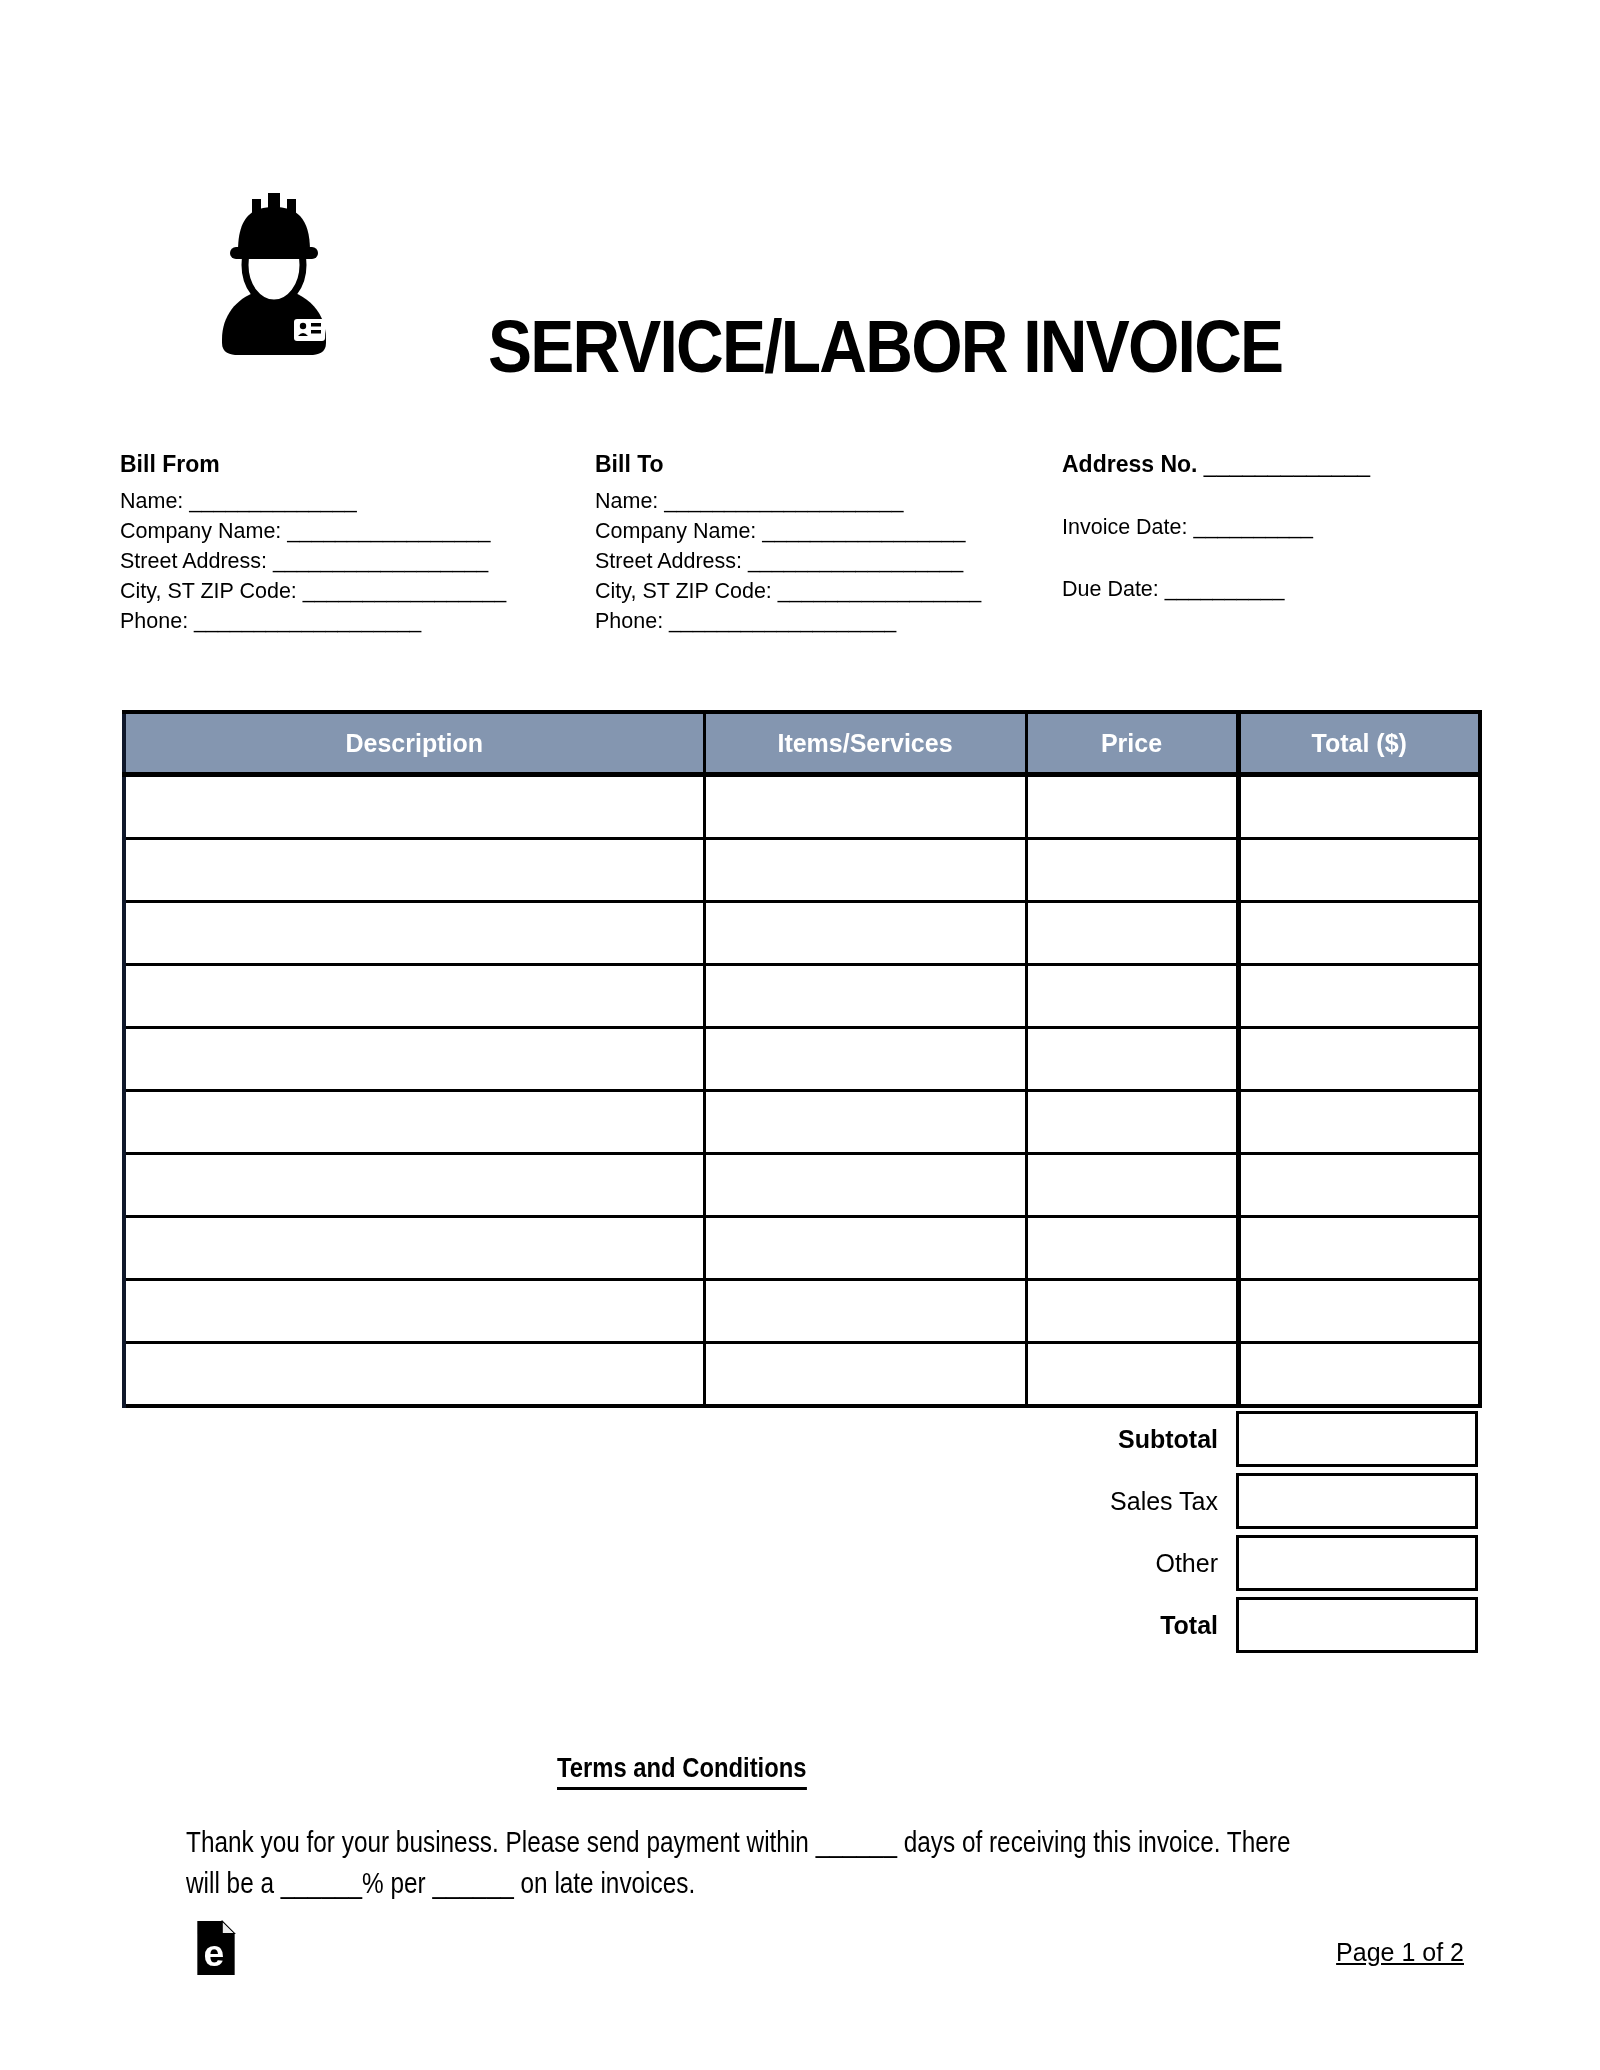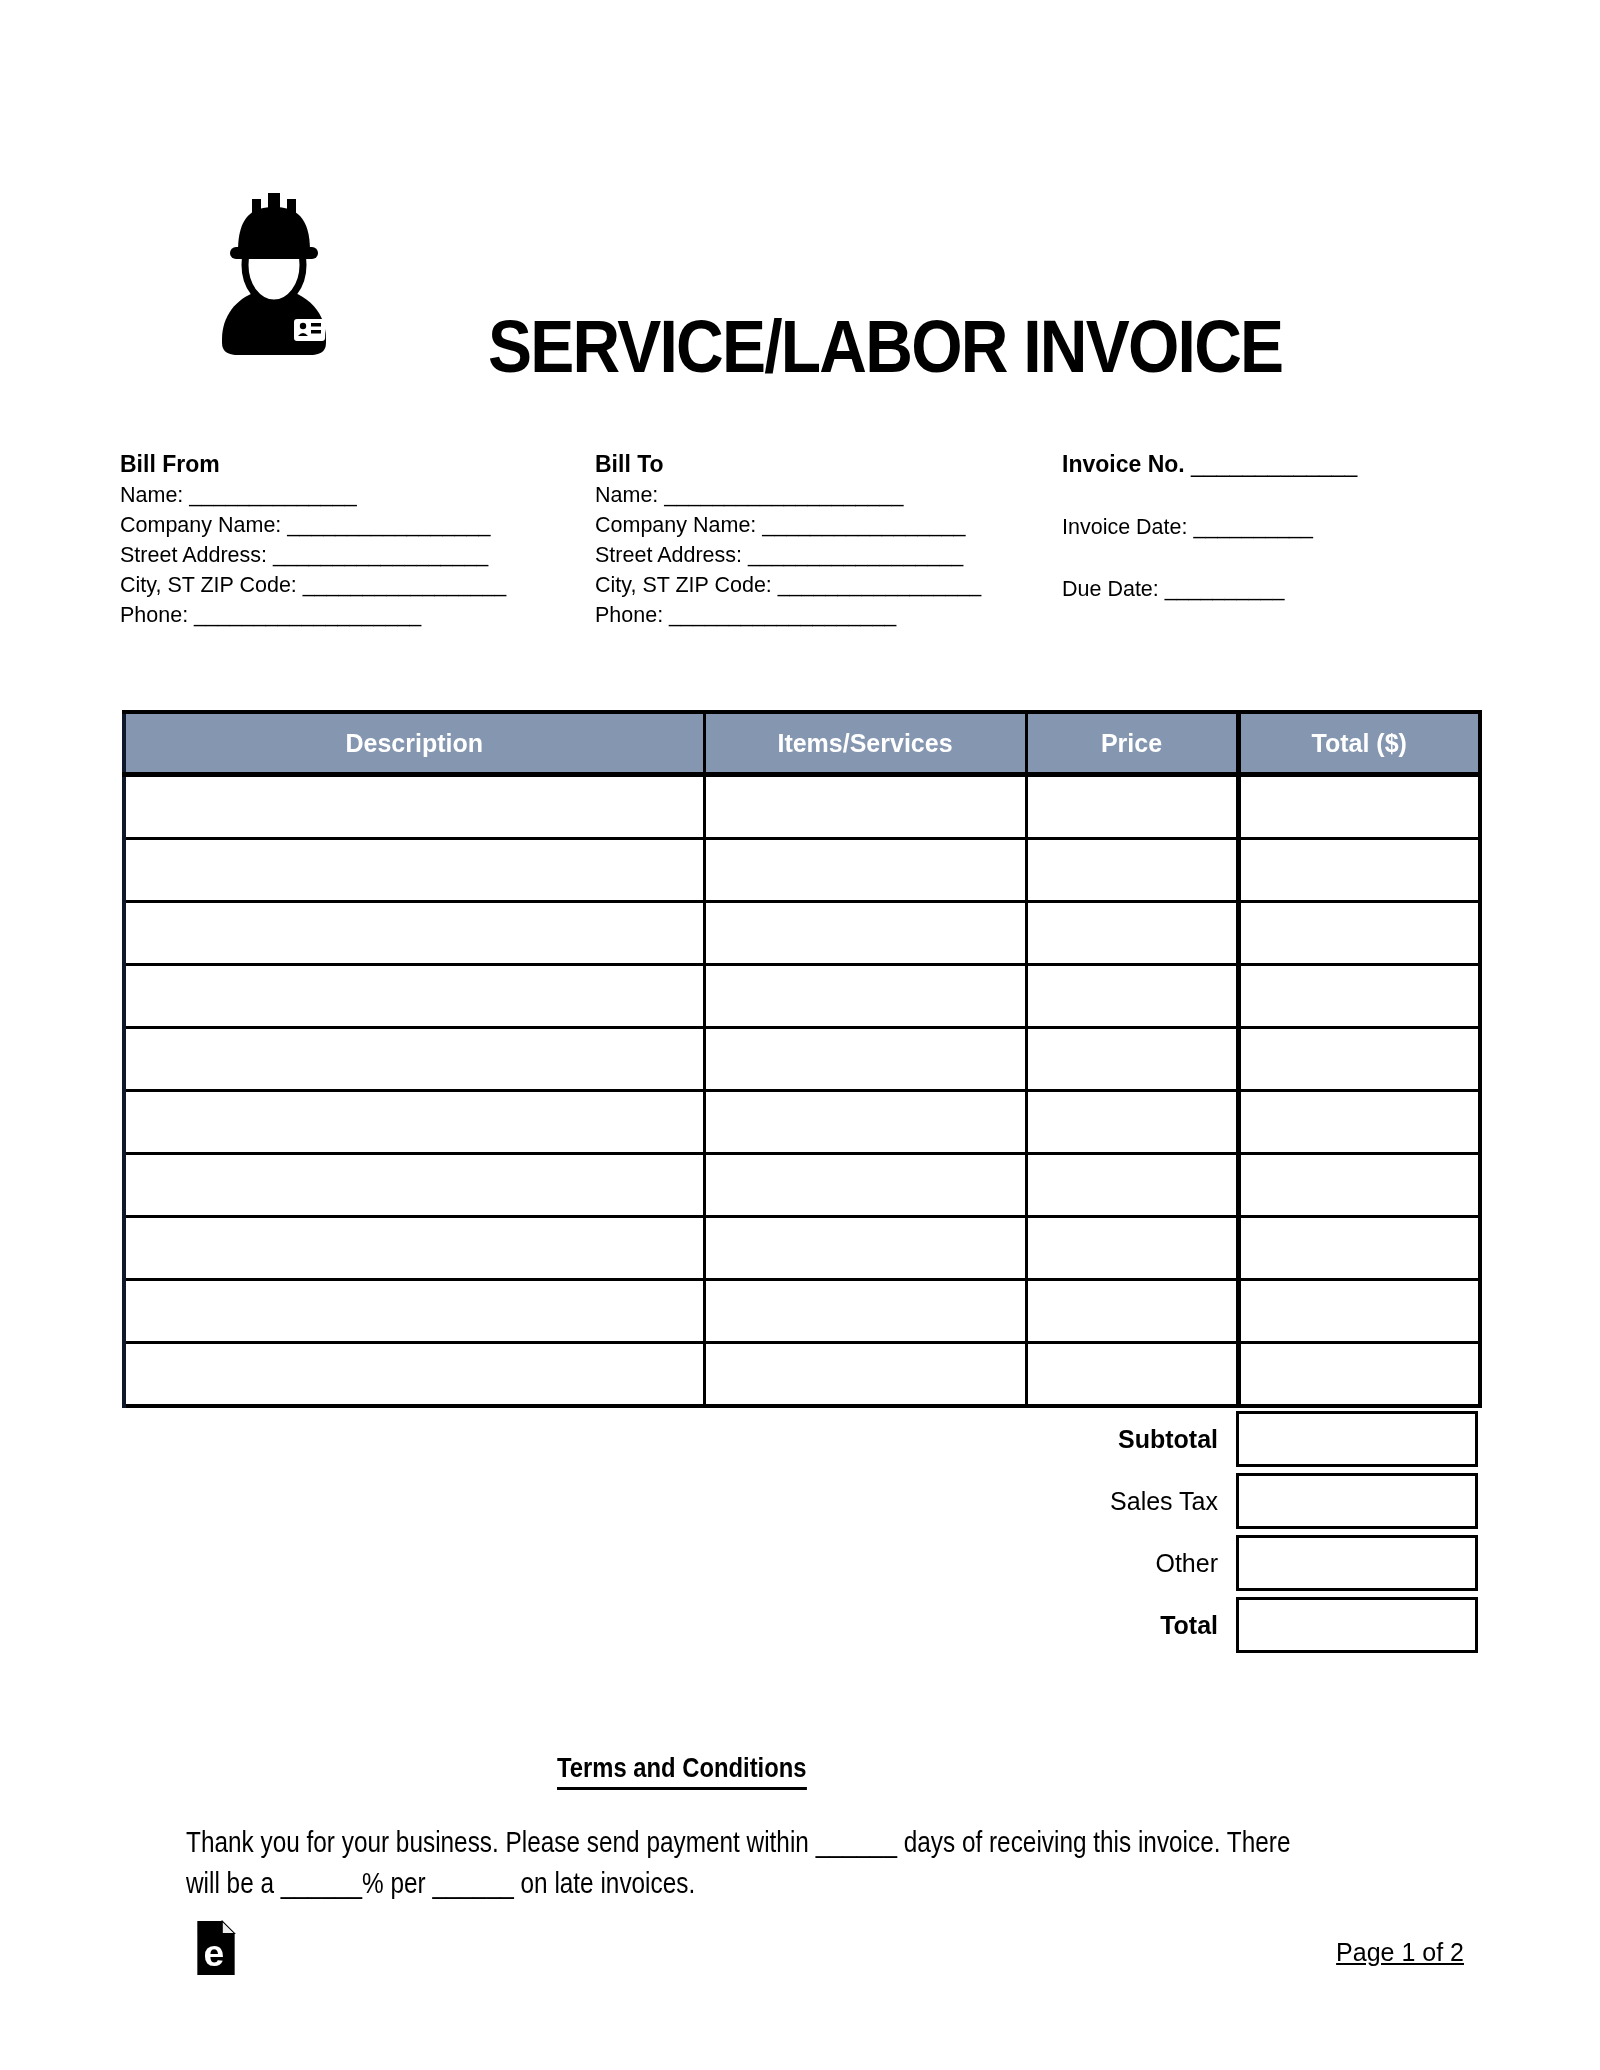--- a/index.html
+++ b/index.html
@@ -12,21 +12,21 @@
   .doc-title{
     position:absolute;left:488px;top:303px;margin:0;
     font-size:75px;font-weight:bold;letter-spacing:-2px;white-space:nowrap;
     transform:scaleX(0.88);transform-origin:0 50%;
   }
   
   .info-col{position:absolute;top:448px;width:450px;}
   .info-col.c1{left:120px;}
   .info-col.c2{left:595px;}
   .info-col.c3{left:1062px;}
-  .info-heading{font-size:23px;font-weight:bold;line-height:32px;}
+  .info-heading{font-size:23px;font-weight:bold;line-height:32px;margin-bottom:6px;}
   .info-line{font-size:21.5px;line-height:30px;white-space:nowrap;}
   .info-line.tall{margin-top:32px;}
   .blank{font-weight:normal;}
   
   .items-table{
     position:absolute;left:122px;top:710px;width:1356px;
     border-collapse:collapse;table-layout:fixed;
     border:4px solid #000;
   }
   .items-table th{
@@ -109,21 +109,21 @@
   <div class="info-col c2">
     <div class="info-heading">Bill To</div>
     <div class="info-line">Name: ____________________</div>
     <div class="info-line">Company Name: _________________</div>
     <div class="info-line">Street Address: __________________</div>
     <div class="info-line">City, ST ZIP Code: _________________</div>
     <div class="info-line">Phone: ___________________</div>
   </div>
 
   <div class="info-col c3">
-    <div class="info-heading"><span>Invoice No.</span><span class="blank"> _____________</span></div>
+    <div class="info-heading"><span>Address No.</span><span class="blank"> _____________</span></div>
     <div class="info-line tall">Invoice Date: __________</div>
     <div class="info-line tall">Due Date: __________</div>
   </div>
 
   <table class="items-table">
     <colgroup>
       <col style="width:580px">
         <col style="width:322px">
         <col style="width:212px">
         <col style="width:242px">

